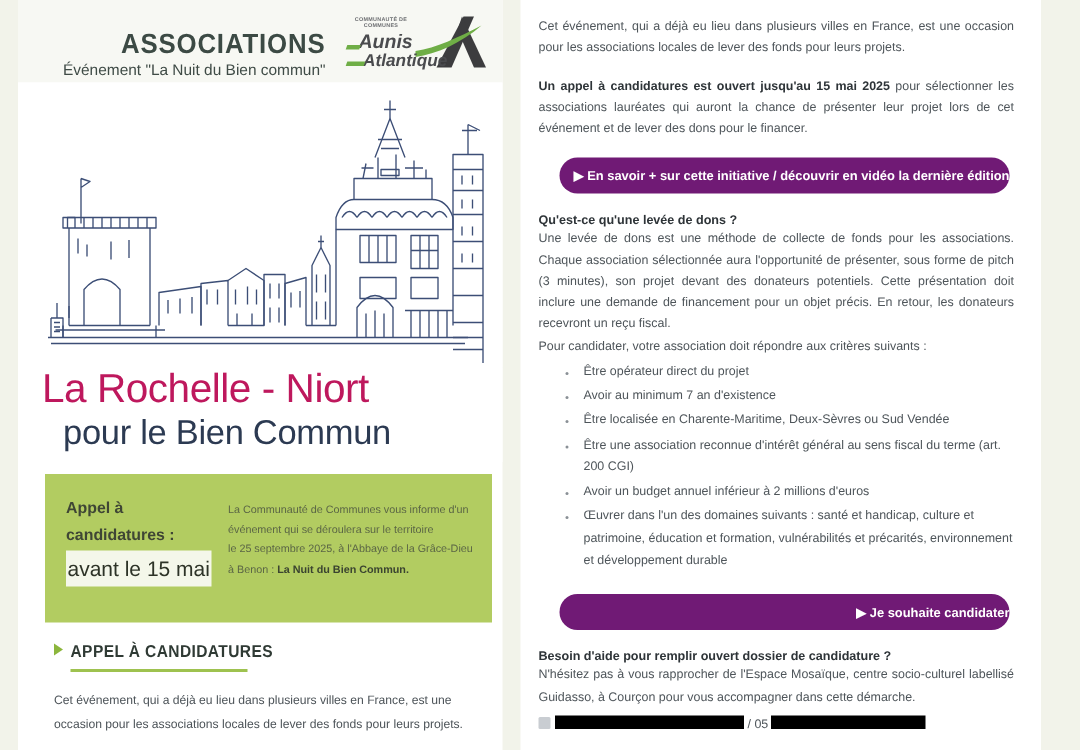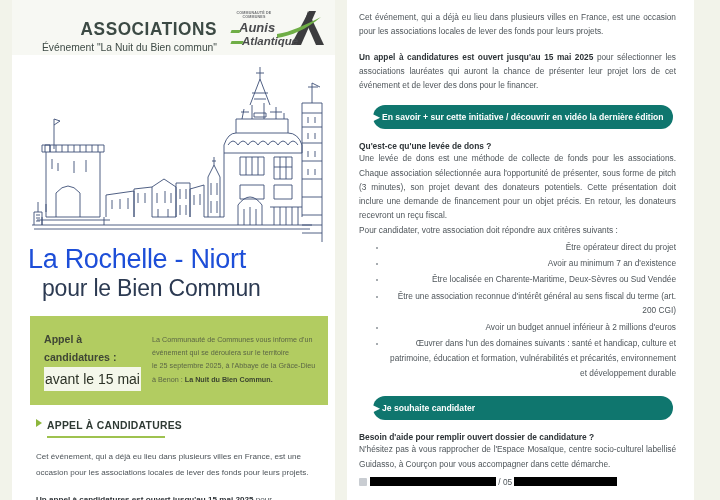--- a/index.html
+++ b/index.html
@@ -83,42 +83,42 @@
   .illus {
     position: relative;
     height: 190px;
     background: #ffffff;
     overflow: hidden;
   }
   .illus svg { position: absolute; left: 0; bottom: -2px; }
 
   .headline-wrap { padding: 0 8px 6px 16px; background:#fff; }
   .headline-1 {
-    color: #1d4ed8;
+    color: #be185d;
     font-size: 27px;
     font-weight: 500;
     letter-spacing: -0.3px;
     line-height: 1.05;
     white-space: nowrap;
   }
   .headline-2 {
     color: #2c3a52;
     font-size: 23px;
     letter-spacing: -0.2px;
     line-height: 1.15;
     margin-top: 2px;
     padding-left: 14px;
     white-space: nowrap;
   }
 
   .green-band {
     margin: 8px 7px 0 18px;
     background: #b2cc61;
     display: flex;
-    padding: 14px 8px 14px 14px;
+    padding: 14px 8px 24px 14px;
     min-height: 69px;
   }
   .gb-left {
     width: 108px;
     flex: none;
     color: #3f4635;
     font-weight: bold;
     font-size: 10.6px;
     line-height: 1.75;
   }
@@ -164,26 +164,26 @@
   .lc-para {
     font-size: 8.1px;
     color: #4c5358;
     line-height: 2.0;
     margin-top: 11px;
   }
   .lc-para b { color: #2f3438; }
 
   .btn {
     display: block;
-    background: #0f766e;
+    background: #701a75;
     color: #ffffff;
     border: none;
     border-radius: 40px;
     font-weight: bold;
-    text-align: left;
+    text-align: right;
     cursor: pointer;
     font-family: "Liberation Sans", sans-serif;
   }
 
   
   .right-pane {
     position: relative;
     width: 373px; height: 500px;
     background: #f2f3ea;
   }
@@ -213,21 +213,20 @@
     width: 300px;
     padding: 7px 0;
     font-size: 8.6px;
   }
   .crit-list {
     margin: 3px 0 0 0;
     padding-left: 28px;
     font-size: 8.3px;
     color: #4e555a;
     line-height: 1.78;
-    text-align: right;
   }
   .crit-list li { margin-bottom: 1.5px; padding-left: 2px; }
   .crit-list li::marker { color: #8a9096; font-size: 7px; }
   .redact {
     display: inline-block;
     background: #000000;
     height: 9px;
     vertical-align: -1px;
   }
   .mini-icon {

